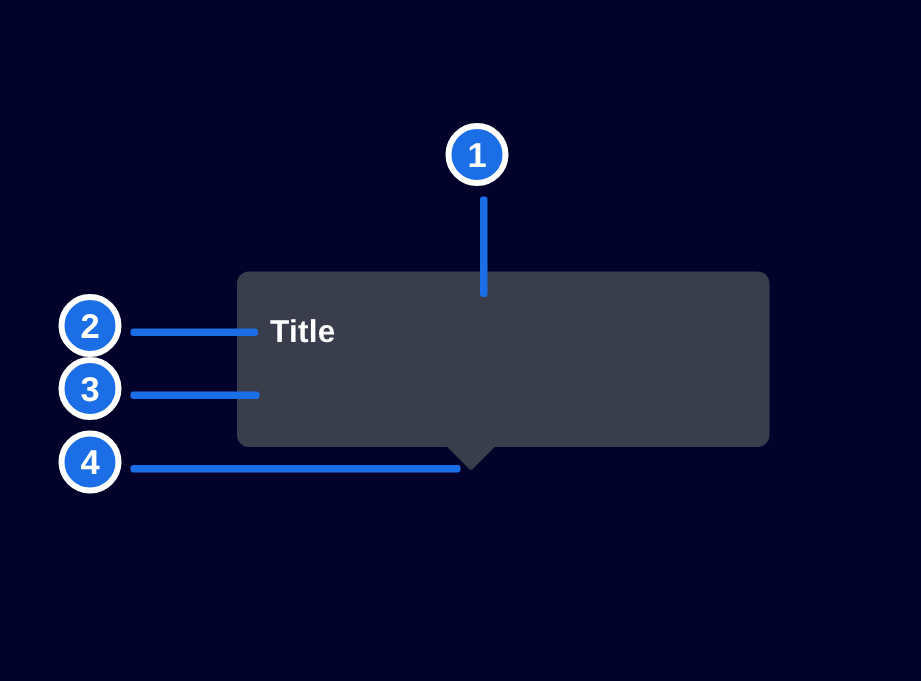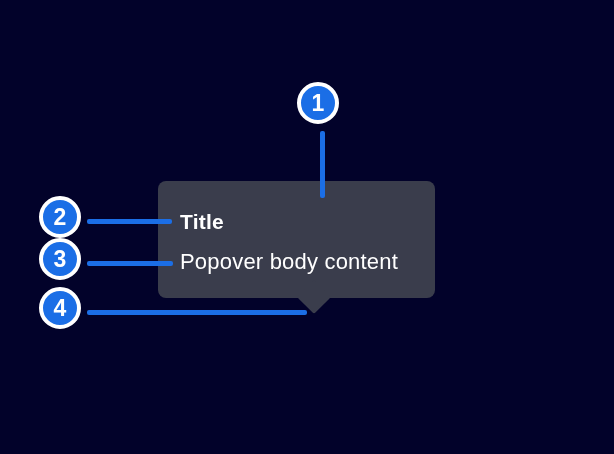--- a/index.html
+++ b/index.html
@@ -19,21 +19,21 @@
     height: 454px;
     background: var(--background);
     overflow: hidden;
   }
 
   
   .popover {
     position: absolute;
     left: 158px;
     top: 181px;
-    width: 277px;
+    width: 355px;
     height: 117px;
     background: var(--popover-background);
     border-radius: 8px;
     z-index: 1;
     text-align: right;
   }
   .popover-arrow {
     position: absolute;
     left: 144px;
     bottom: -11px;
@@ -101,21 +101,20 @@
   .badge-4 { left: 39px;  top: 287px; }
 </style>
 </head>
 <body>
 
 <div class="canvas">
 
   <div class="popover">
     <div class="popover-arrow"></div>
     <div class="popover-title">Title</div>
-    <div class="popover-body">Popover body content</div>
   </div>
 
   <div class="line line-1"></div>
   <div class="line line-2"></div>
   <div class="line line-3"></div>
   <div class="line line-4"></div>
 
   <div class="badge badge-1">
     <span>1</span>
   </div>

